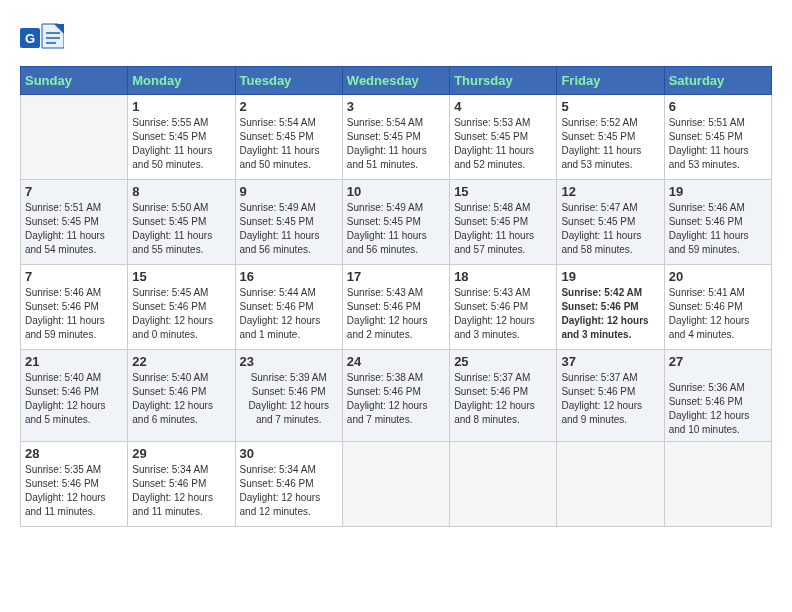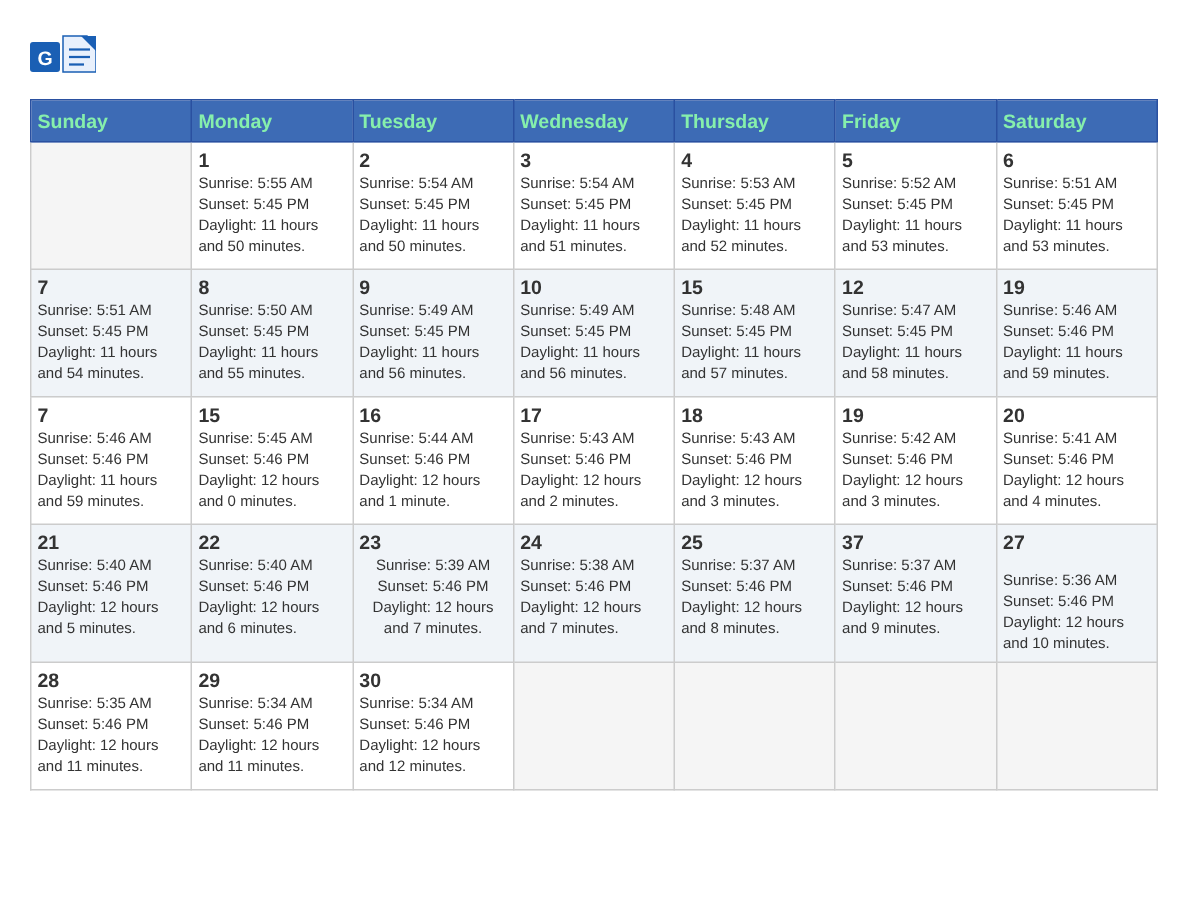--- a/index.html
+++ b/index.html
@@ -245,21 +245,21 @@
         </td>
         <td>
           <span class="day-number">18</span>
           <div class="day-info" style="white-space: pre-line;">Sunrise: 5:43 AM
 Sunset: 5:46 PM
 Daylight: 12 hours
 and 3 minutes.</div>
         </td>
         <td>
           <span class="day-number">19</span>
-          <div class="day-info" style="white-space: pre-line;">Sunrise: 5:42 AM
+          <div class="day-info" style="white-space: pre-line; font-weight: bold;">Sunrise: 5:42 AM
 Sunset: 5:46 PM
 Daylight: 12 hours
 and 3 minutes.</div>
         </td>
         <td>
           <span class="day-number">20</span>
           <div class="day-info" style="white-space: pre-line;">Sunrise: 5:41 AM
 Sunset: 5:46 PM
 Daylight: 12 hours
 and 4 minutes.</div>

